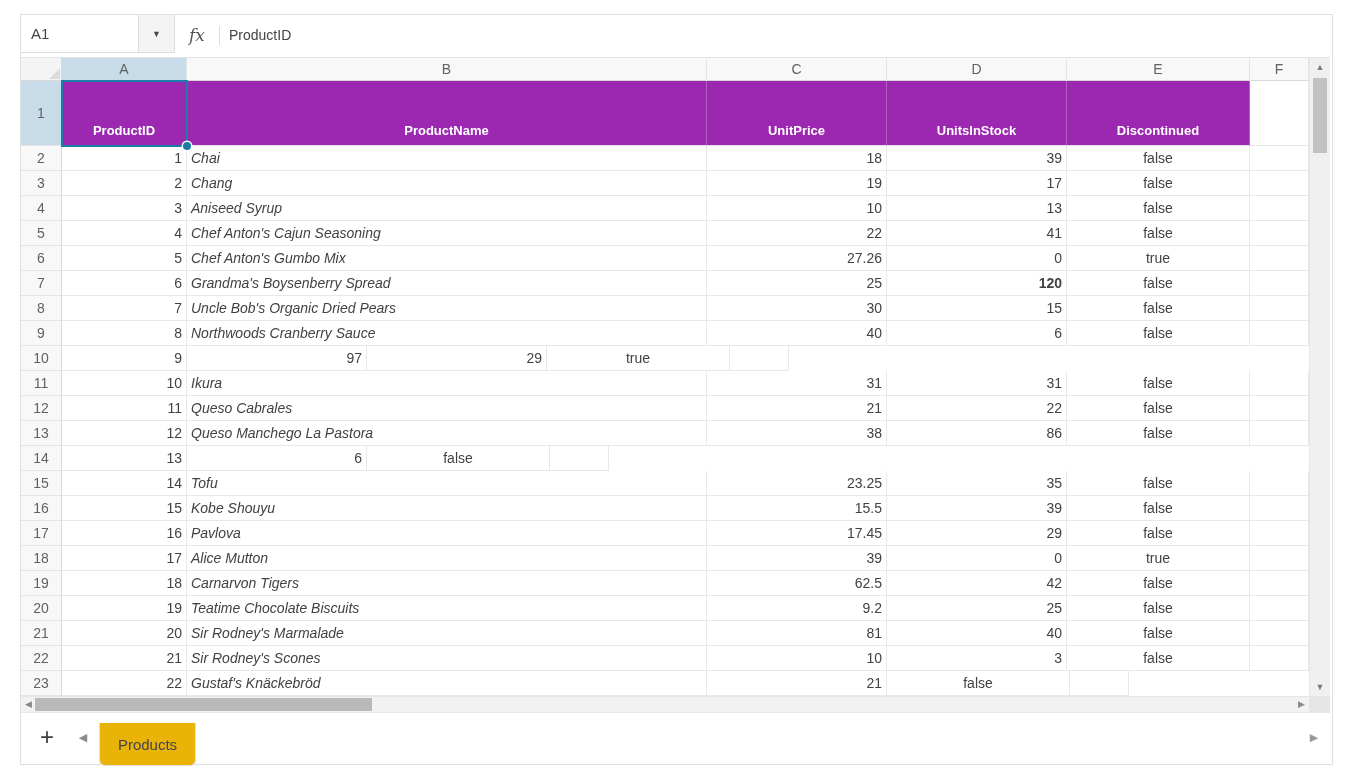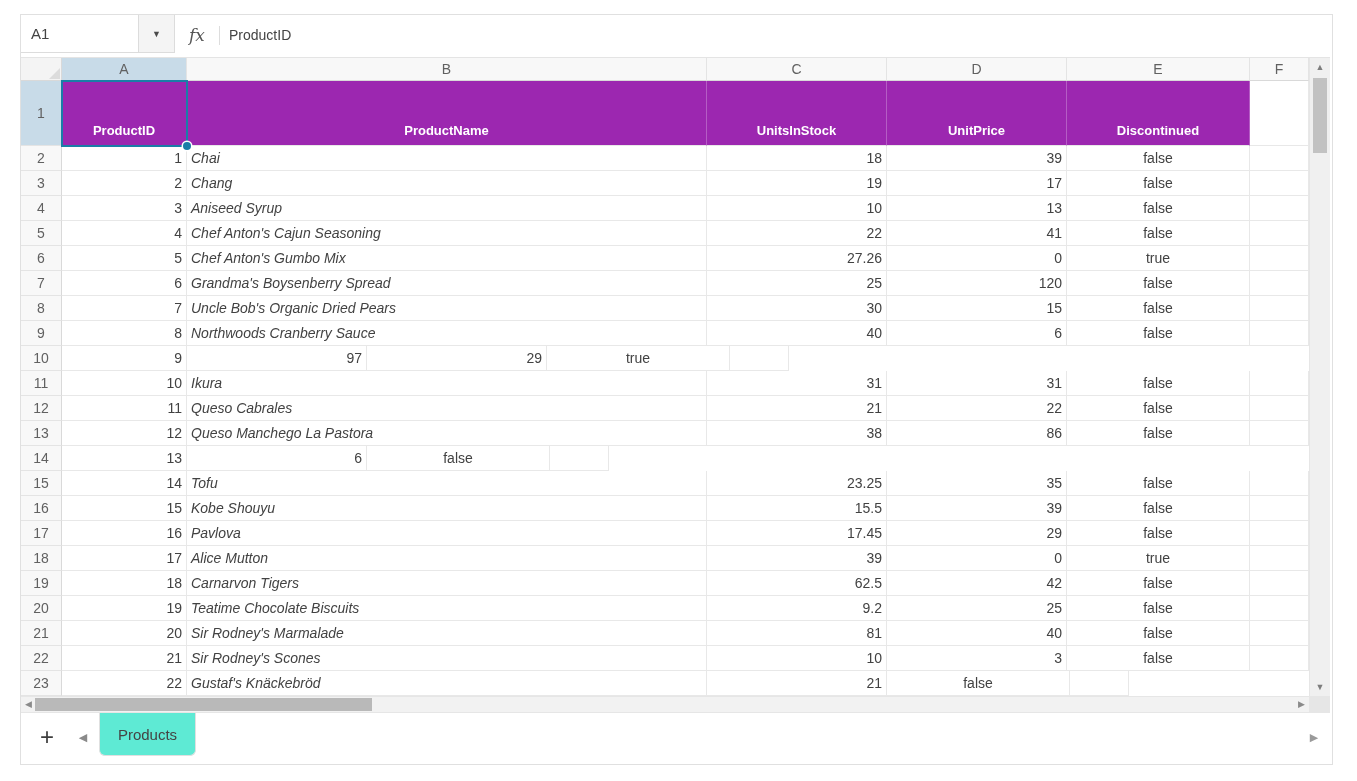--- a/index.html
+++ b/index.html
@@ -112,22 +112,22 @@
   .add-sheet {
     position:absolute; left:14px; top:0; width:24px; height:48px;
     display:flex; align-items:center; justify-content:center;
     font-size:24px; font-weight:400; color:#3d3d3d; cursor:pointer;
   }
   .sheet-nav-left {
     position:absolute; left:54px; top:0; width:16px; height:48px;
     display:flex; align-items:center; justify-content:center; font-size:11px; color:#8a8a8a; cursor:pointer;
   }
   .sheet-tab {
-    position:absolute; left:78px; top:0; min-width:97px; height:43px; box-sizing:border-box;
-    border:1px solid #e0e0e0; border-top:none; border-radius:0 0 6px 6px; background:#5eead4;
+    position:absolute; left:78px; top:10px; min-width:97px; height:43px; box-sizing:border-box;
+    border:1px solid #e0e0e0; border-top:none; border-radius:0 0 6px 6px; background:#eab308;
     display:flex; align-items:center; justify-content:center; padding:0 14px;
     font-size:15px; color:#444; cursor:pointer;
   }
   .sheet-nav-right {
     position:absolute; right:8px; top:0; width:16px; height:48px;
     display:flex; align-items:center; justify-content:center; font-size:11px; color:#9a9a9a; cursor:pointer;
   }
 </style>
 </head>
 <body>
@@ -156,22 +156,22 @@
         <div class="col-header" style="width: 180px;">D</div>
         <div class="col-header" style="width: 183px;">E</div>
         <div class="col-header" style="width: 59px;">F</div>
       </div>
     <div class="rows">
 
     <div class="sheet-row" style="height: 65px;">
           <div class="row-header sel">1</div>
           <div class="cell hdr" style="width: 125px;">ProductID</div>
           <div class="cell hdr" style="width: 520px;">ProductName</div>
+          <div class="cell hdr" style="width: 180px;">UnitPrice</div>
           <div class="cell hdr" style="width: 180px;">UnitsInStock</div>
-          <div class="cell hdr" style="width: 180px;">UnitPrice</div>
           <div class="cell hdr" style="width: 183px;">Discontinued</div>
           <div class="cell al-l" style="width: 59px;"></div>
         </div>
         <div class="sheet-row" style="height: 25px;">
           <div class="row-header">2</div>
           <div class="cell al-r" style="width: 125px;">1</div>
           <div class="cell al-l" style="width: 520px;">Chai</div>
           <div class="cell al-r" style="width: 180px;">18</div>
           <div class="cell al-r" style="width: 180px;">39</div>
           <div class="cell al-c" style="width: 183px;">false</div>
@@ -211,21 +211,21 @@
           <div class="cell al-r" style="width: 180px;">27.26</div>
           <div class="cell al-r" style="width: 180px;">0</div>
           <div class="cell al-c" style="width: 183px;">true</div>
           <div class="cell al-l" style="width: 59px;"></div>
         </div>
         <div class="sheet-row" style="height: 25px;">
           <div class="row-header">7</div>
           <div class="cell al-r" style="width: 125px;">6</div>
           <div class="cell al-l" style="width: 520px;">Grandma's Boysenberry Spread</div>
           <div class="cell al-r" style="width: 180px;">25</div>
-          <div class="cell al-r" style="width: 180px;">120</div>
+          <div class="cell al-r" style="width: 180px; font-weight: bold;">120</div>
           <div class="cell al-c" style="width: 183px;">false</div>
           <div class="cell al-l" style="width: 59px;"></div>
         </div>
         <div class="sheet-row" style="height: 25px;">
           <div class="row-header">8</div>
           <div class="cell al-r" style="width: 125px;">7</div>
           <div class="cell al-l" style="width: 520px;">Uncle Bob's Organic Dried Pears</div>
           <div class="cell al-r" style="width: 180px;">30</div>
           <div class="cell al-r" style="width: 180px;">15</div>
           <div class="cell al-c" style="width: 183px;">false</div>

